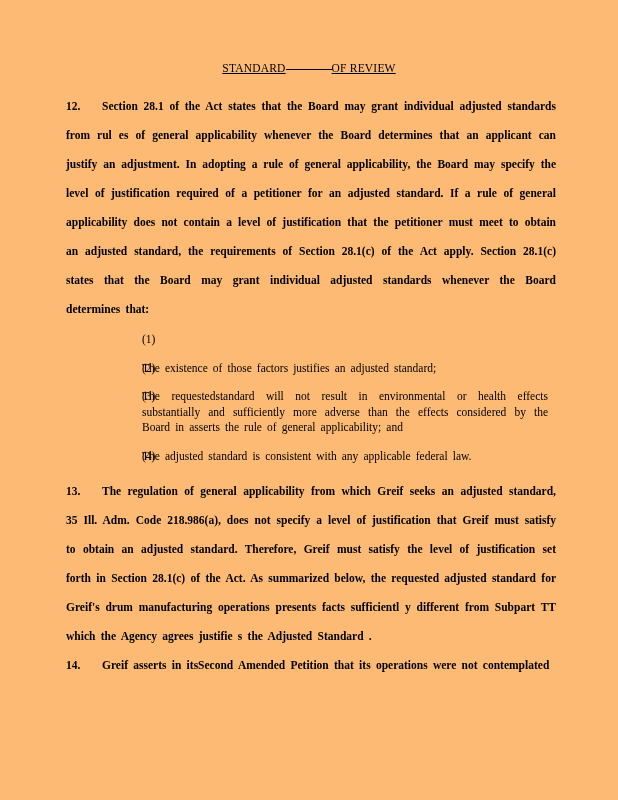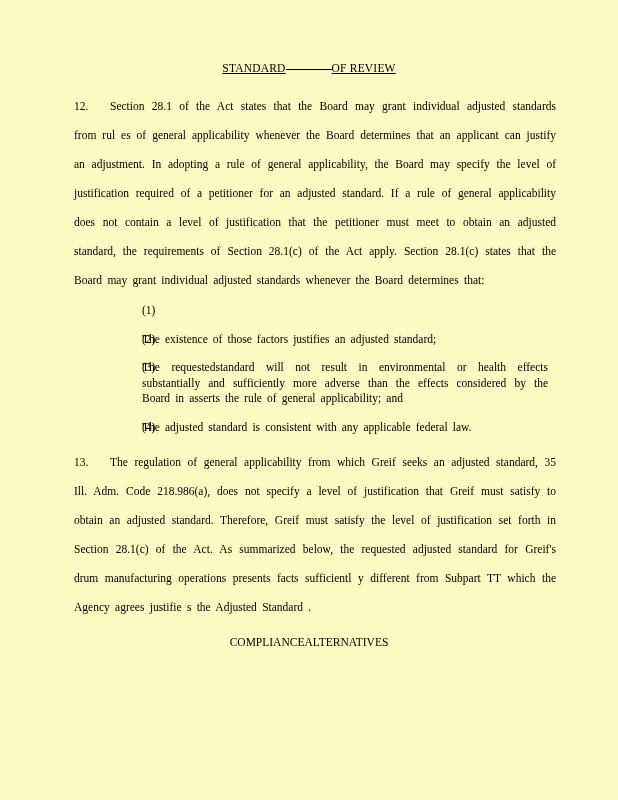--- a/index.html
+++ b/index.html
@@ -10,21 +10,21 @@
   body {
     width: 618px;
     height: 800px;
     overflow: hidden;
     font-family: "Liberation Serif", serif;
   }
   .page {
     position: relative;
     width: 618px;
     height: 800px;
-    background: #fef9c3;
+    background: #fdba74;
     box-sizing: border-box;
   }
   .content {
     position: absolute;
     left: 62px;
     top: 62px;
     width: 494px;
   }
   .heading {
     text-align: center;
@@ -43,24 +43,25 @@
     vertical-align: 2px;
   }
   .heading2 {
     text-align: center;
     font-size: 11.5px;
     margin: 14px 0 16px 0;
   }
   p.para {
     font-size: 11.5px;
     line-height: 29px;
-    margin: 0 0 0 12px;
+    margin: 0 0 0 4px;
     text-align: justify;
     text-justify: inter-word;
     word-spacing: 2.4px;
+    font-weight: bold;
   }
   p.para .num {
     display: inline-block;
     width: 36px;
   }
   .items {
     margin: 8px 0 10px 0;
   }
   .item {
     display: flex;
@@ -110,19 +111,19 @@
       <div class="item">
         <div class="marker">(4)</div>
         <div class="body">The  adjusted   standard   is consistent    with  any applicable    federal   law.</div>
       </div>
     </div>
 
     <p class="para">
       <span class="num">13.</span><span>The  regulation   of general   applicability    from  which  Greif  seeks  an adjusted  standard,   35  Ill. Adm.  Code  218.986(a),   does  not  specify  a level of justification    that  Greif  must  satisfy  to  obtain  an adjusted   standard.   Therefore,    Greif  must satisfy  the  level of justification   set forth  in  Section   28.1(c)  of the Act.  As summarized    below,  the  requested   adjusted   standard   for Greif's  drum  manufacturing    operations   presents  facts  sufficientl  y different   from  Subpart  TT which  the  Agency   agrees  justifie s the  Adjusted   Standard   .</span>
     </p>
 
-    <div class="heading2">
-      <span class="u">COMPLIANCE</span><span class="gap"></span><span class="u">ALTERNATIVES</span>
-    </div>
 
+    <p class="para">
+      <span class="num">14.</span><span>Greif  asserts  in itsSecond   Amended   Petition   that  its operations    were  not contemplated</span>
+    </p>
 
   </div>
 </div>
 
 </body></html>

